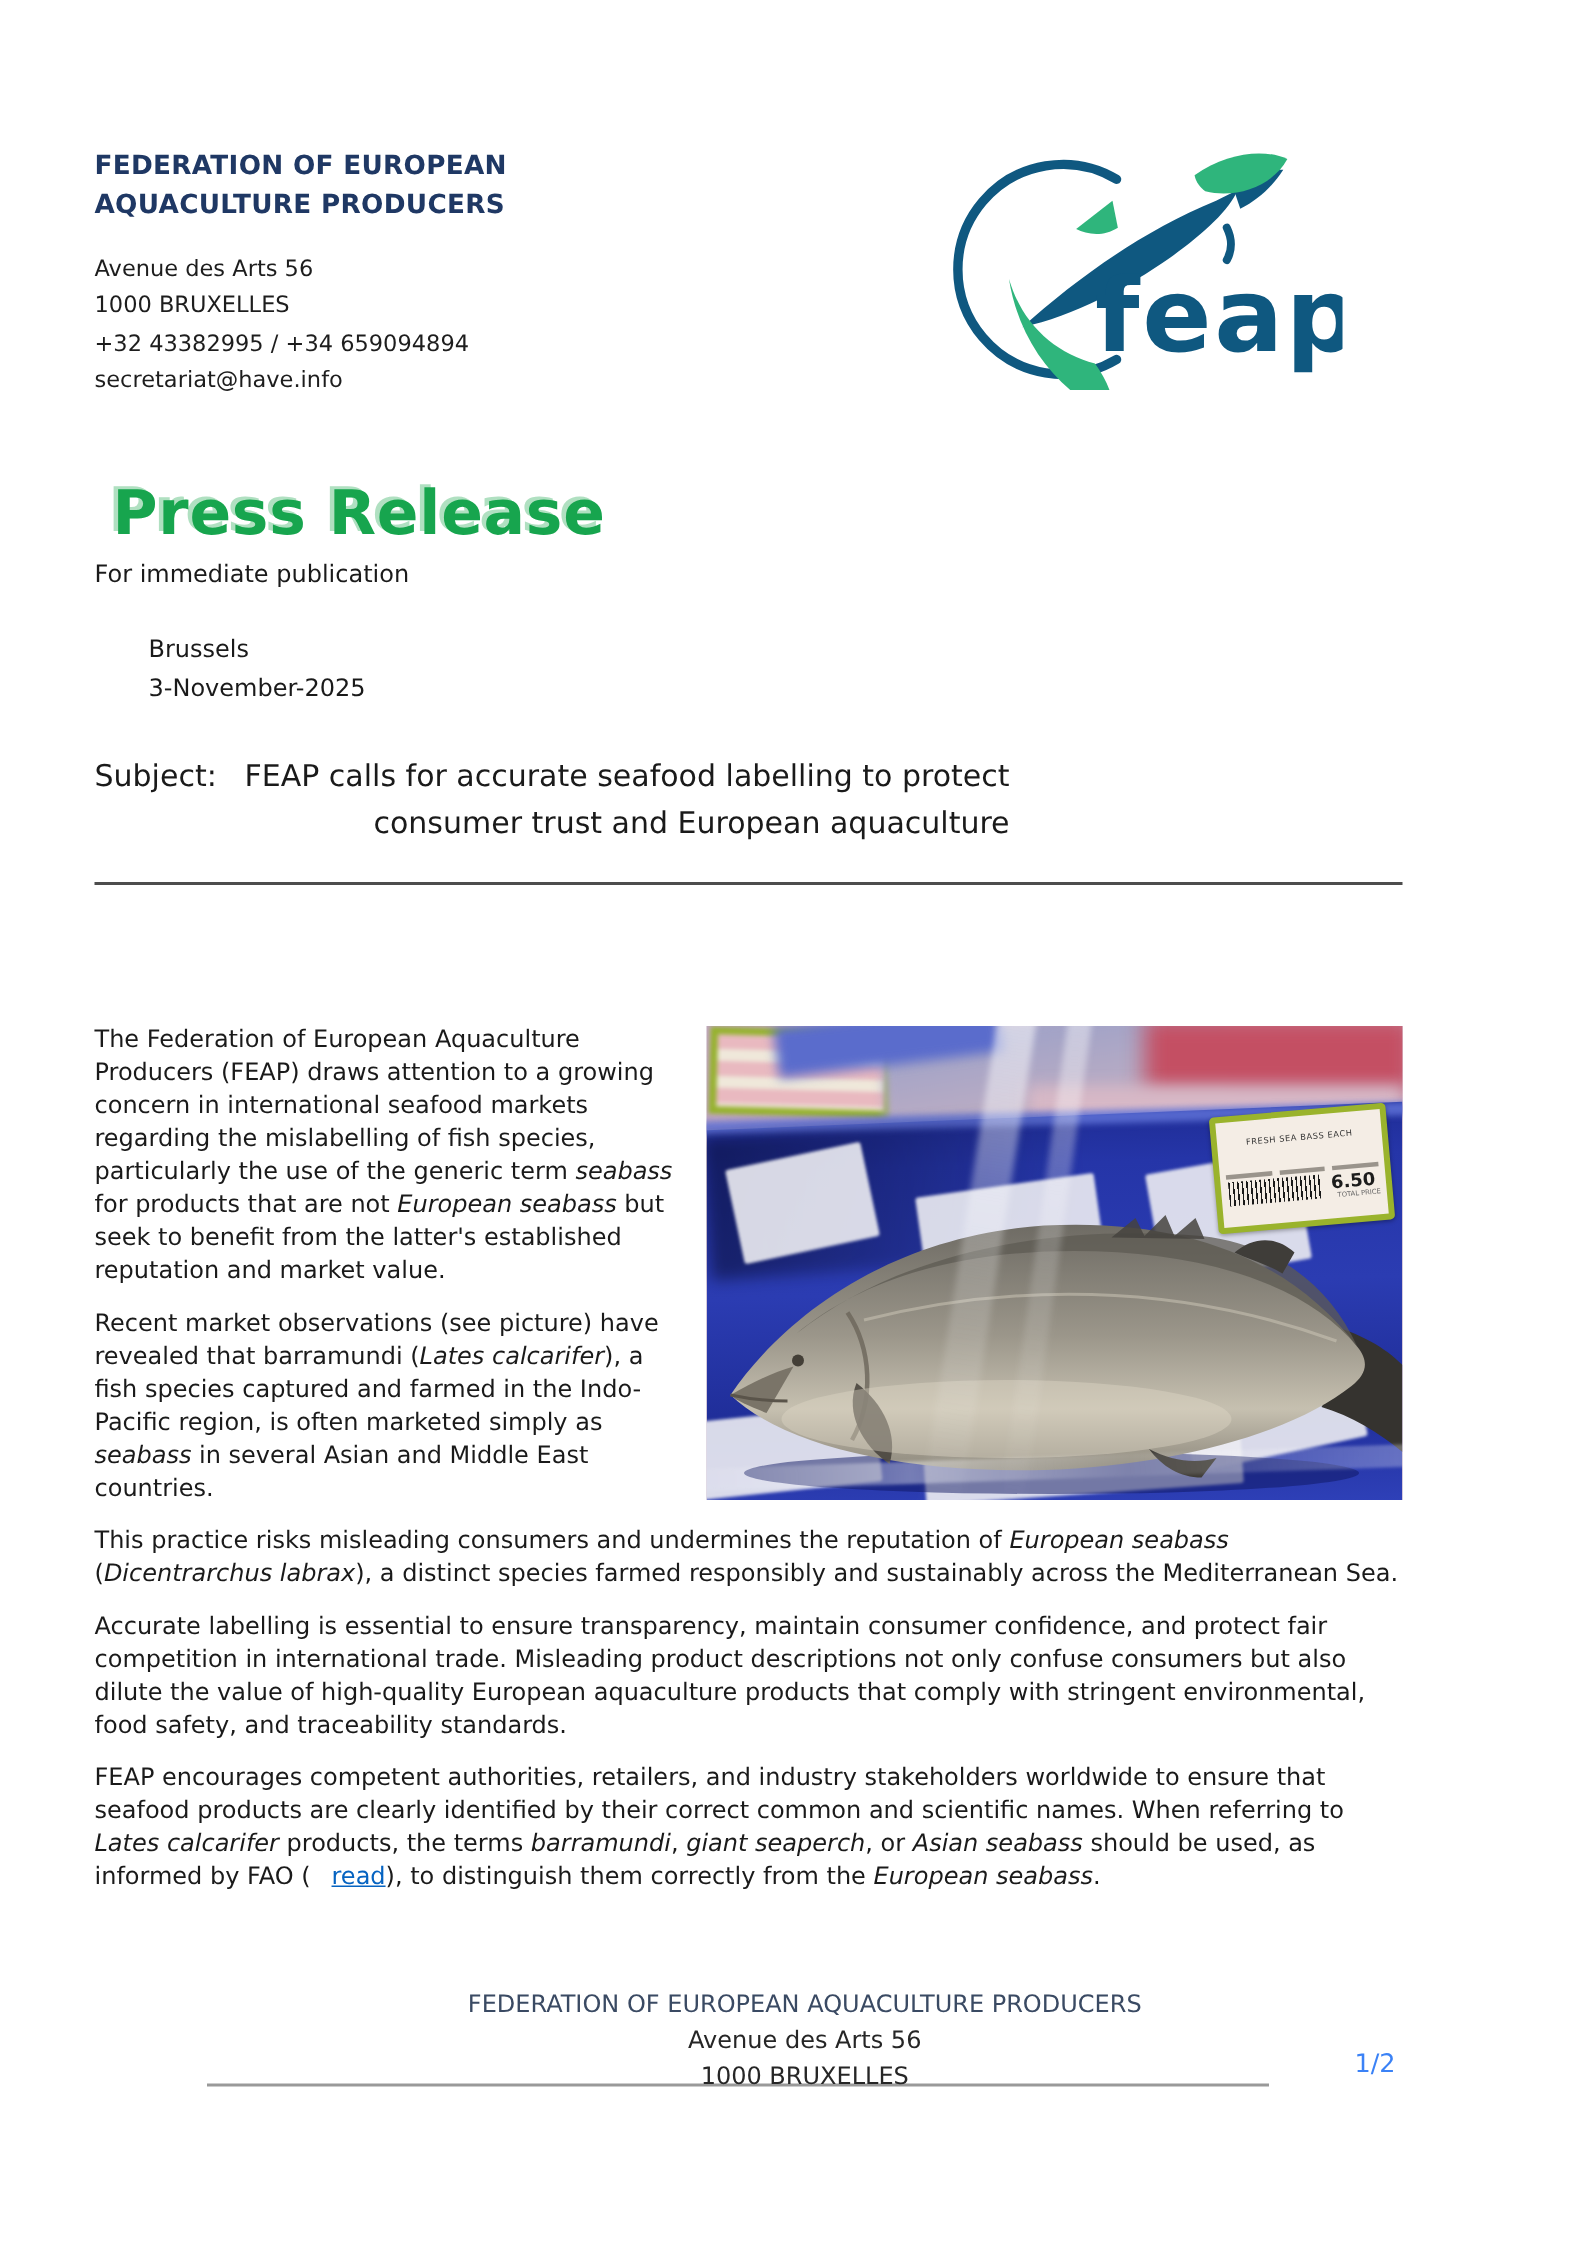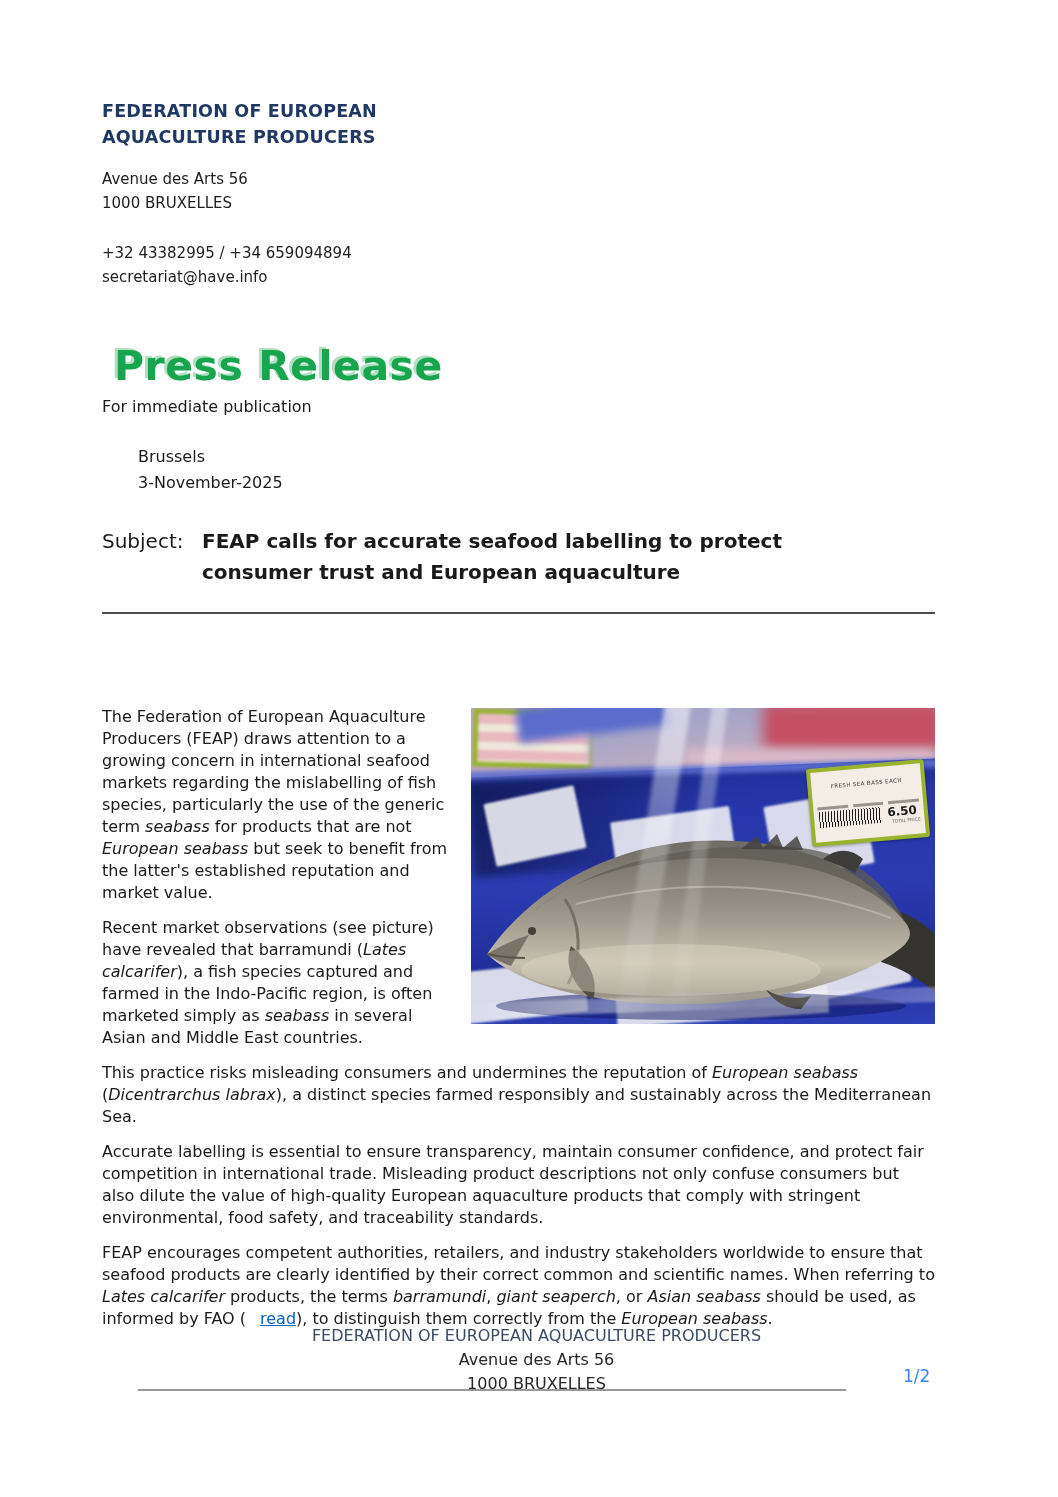--- a/index.html
+++ b/index.html
@@ -1,36 +1,36 @@
 <!DOCTYPE html>
 <html><head>
 <meta charset="utf-8">
 <style>
   html,body{margin:0;padding:0;}
   body{
     width:1058px;height:1497px;background:#ffffff;position:relative;overflow:hidden;
     font-family:"DejaVu Sans","Liberation Sans",sans-serif;color:#1a1a1a;
   }
-  .page{position:absolute;inset:0;padding:98px 123px 0 102px;box-sizing:border-box;}
+  .page{position:absolute;inset:0;padding:98px 123px 0 63px;box-sizing:border-box;}
 
   
   .top{position:relative;}
   .org-name{color:#1F3864;font-weight:bold;font-size:17.5px;line-height:26px;letter-spacing:.2px;}
   .addr{margin-top:17px;font-size:15px;line-height:24px;color:#1d1d1d;}
-  .contact{margin-top:26px;font-size:15px;line-height:24px;color:#1d1d1d;}
+  .contact{margin-top:2px;font-size:15px;line-height:24px;color:#1d1d1d;}
   .logo{position:absolute;top:-6px;right:40px;width:278px;height:168px;}
 
   
   .press{margin:54px 12px 0;font-size:41px;line-height:46px;font-weight:bold;color:#17A54E;
          letter-spacing:.5px;text-shadow:-3px -2px 0 rgba(150,214,172,.75);}
   .pub{margin-top:7px;font-size:16px;line-height:22px;}
   .dateline{margin-top:26px;font-size:16px;line-height:26px;margin-left:36px;}
   .subject{margin-top:30px;display:flex;font-size:20px;line-height:31px;}
   .subject .lbl{width:100px;flex:none;}
-  .subject .txt{font-weight:bold;}
+  .subject .txt{font-weight:normal;text-align:right;}
   .rule{margin-top:24px;border:0;border-top:2px solid #4d4d4d;height:0;}
 
   
   .bodytext{margin-top:92px;font-size:16px;line-height:22px;}
   .bodytext p{margin:0 0 13px;}
   .bodytext i{font-style:italic;}
   .bodytext a{color:#0563C1;text-decoration:underline;cursor:pointer;margin-left:14px;}
 
   
   .photo{float:right;width:464px;height:316px;margin:2px 0 10px 14px;position:relative;
@@ -97,20 +97,40 @@
     </div>
     <div class="addr">
       <div>Avenue des Arts 56</div>
       <div>1000 BRUXELLES</div>
     </div>
     <div class="contact">
       <div>+32 43382995 / +34 659094894</div>
       <div>secretariat@have.info</div>
     </div>
 
+    <div class="logo">
+      <svg viewBox="0 0 310 170" width="278" height="168">
+
+        <path d="M142,22 A78,78 0 1 0 142,156" fill="none" stroke="#0F5880" stroke-width="7" stroke-linecap="round"></path>
+
+        <path d="M72,132 C112,96 162,60 216,38 L232,30 C226,45 206,63 181,81 C151,102 110,124 72,132 Z" fill="#0F5880"></path>
+
+        <path d="M228,26 C243,18 256,14 266,15 C259,26 248,37 234,44 Z" fill="#0F5880"></path>
+
+        <path d="M200,19 C224,2 252,-1 269,7 C259,26 232,37 208,31 C204,28 201,24 200,19 Z" fill="#2FB57C"></path>
+
+        <path d="M112,59 L139,38 L143,58 C132,65 120,63 112,59 Z" fill="#2FB57C"></path>
+
+        <path d="M62,96 C72,130 96,151 126,159 C136,173 141,186 139,199 C101,181 70,146 62,96 Z" fill="#2FB57C"></path>
+
+        <path d="M224,58 C228,66 228,75 224,82" fill="none" stroke="#0F5880" stroke-width="6" stroke-linecap="round"></path>
+
+        <text x="126" y="150" font-family="'DejaVu Sans',sans-serif" font-size="76" font-weight="bold" letter-spacing="2" fill="#0F5880">feap</text>
+      </svg>
+    </div>
   </div>
 
   <h1 class="press">Press Release</h1>
   <div class="pub">For immediate publication</div>
   <div class="dateline">
     <div>Brussels</div>
     <div>3-November-2025</div>
   </div>
 
   <div class="subject">

